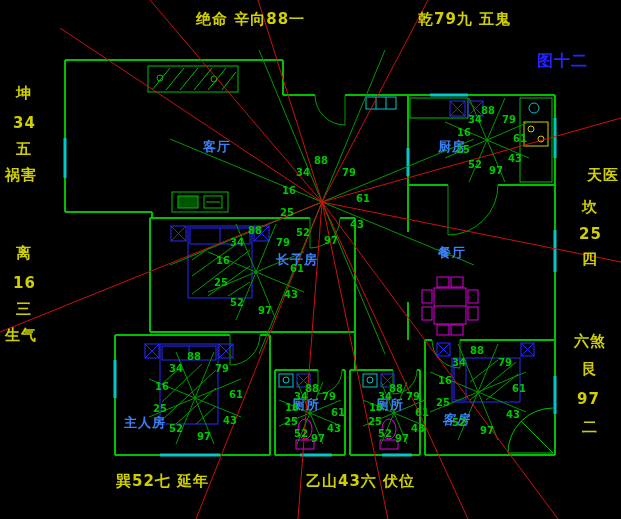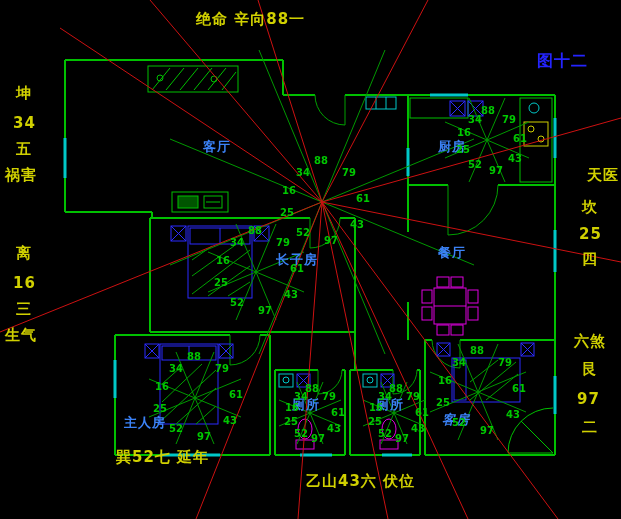--- a/index.html
+++ b/index.html
@@ -308,37 +308,38 @@
         <line x1="322" y1="202" x2="468" y2="519" stroke="#cc1111" stroke-width="1"></line>
         <line x1="322" y1="202" x2="388" y2="519" stroke="#cc1111" stroke-width="1"></line>
         <line x1="322" y1="202" x2="298" y2="519" stroke="#cc1111" stroke-width="1"></line>
         <line x1="322" y1="202" x2="196" y2="519" stroke="#cc1111" stroke-width="1"></line>
         <line x1="322" y1="202" x2="0" y2="332" stroke="#cc1111" stroke-width="1"></line>
       </g>
     </svg>
 
   <span class="lbl blue" style="left:537px;top:53px">图十二</span>
 <span class="lbl yellow" style="left: 196px; top: 12px;">绝命 辛向88一</span>
+    <span class="lbl yellow" style="left: 418px; top: 12px;">乾79九 五鬼</span>
     <span class="lbl yellow" style="left: 16px; top: 86px;">坤</span>
     <span class="lbl yellow" style="left: 13px; top: 116px;">34</span>
     <span class="lbl yellow" style="left: 16px; top: 142px;">五</span>
     <span class="lbl yellow" style="left: 5px; top: 168px; text-align: center;">祸害</span>
     <span class="lbl yellow" style="left: 16px; top: 246px;">离</span>
     <span class="lbl yellow" style="left: 13px; top: 276px;">16</span>
     <span class="lbl yellow" style="left: 16px; top: 302px;">三</span>
     <span class="lbl yellow" style="left: 5px; top: 328px;">生气</span>
     <span class="lbl yellow" style="left: 587px; top: 168px; font-family: Liberation Serif, serif;">天医</span>
     <span class="lbl yellow" style="left: 582px; top: 200px;">坎</span>
     <span class="lbl yellow" style="left: 579px; top: 227px;">25</span>
     <span class="lbl yellow" style="left: 582px; top: 252px;">四</span>
     <span class="lbl yellow" style="left: 574px; top: 334px;">六煞</span>
     <span class="lbl yellow" style="left: 582px; top: 362px;">艮</span>
     <span class="lbl yellow" style="left: 577px; top: 392px;">97</span>
     <span class="lbl yellow" style="left: 582px; top: 420px;">二</span>
-    <span class="lbl yellow" style="left: 116px; top: 450px;">巽52七 延年</span>
+    <span class="lbl yellow" style="left: 116px; top: 474px;">巽52七 延年</span>
     <span class="lbl yellow" style="left: 306px; top: 474px;">乙山43六 伏位</span>
     <span class="lbl cyan" style="left: 203px; top: 140px;">客厅</span>
     <span class="lbl cyan" style="left: 438px; top: 140px;">厨房</span>
     <span class="lbl cyan" style="left: 438px; top: 246px;">餐厅</span>
     <span class="lbl cyan" style="left: 276px; top: 253px;">长子房</span>
     <span class="lbl cyan" style="left: 124px; top: 416px;">主人房</span>
     <span class="lbl cyan" style="left: 442px; top: 413px; font-style: italic;">客房</span>
     <span class="lbl cyan" style="left: 292px; top: 398px;">厕所</span>
     <span class="lbl cyan" style="left: 376px; top: 398px;">厕所</span>
     <span class="lbl green" style="left: 314px; top: 156px;">88</span>

